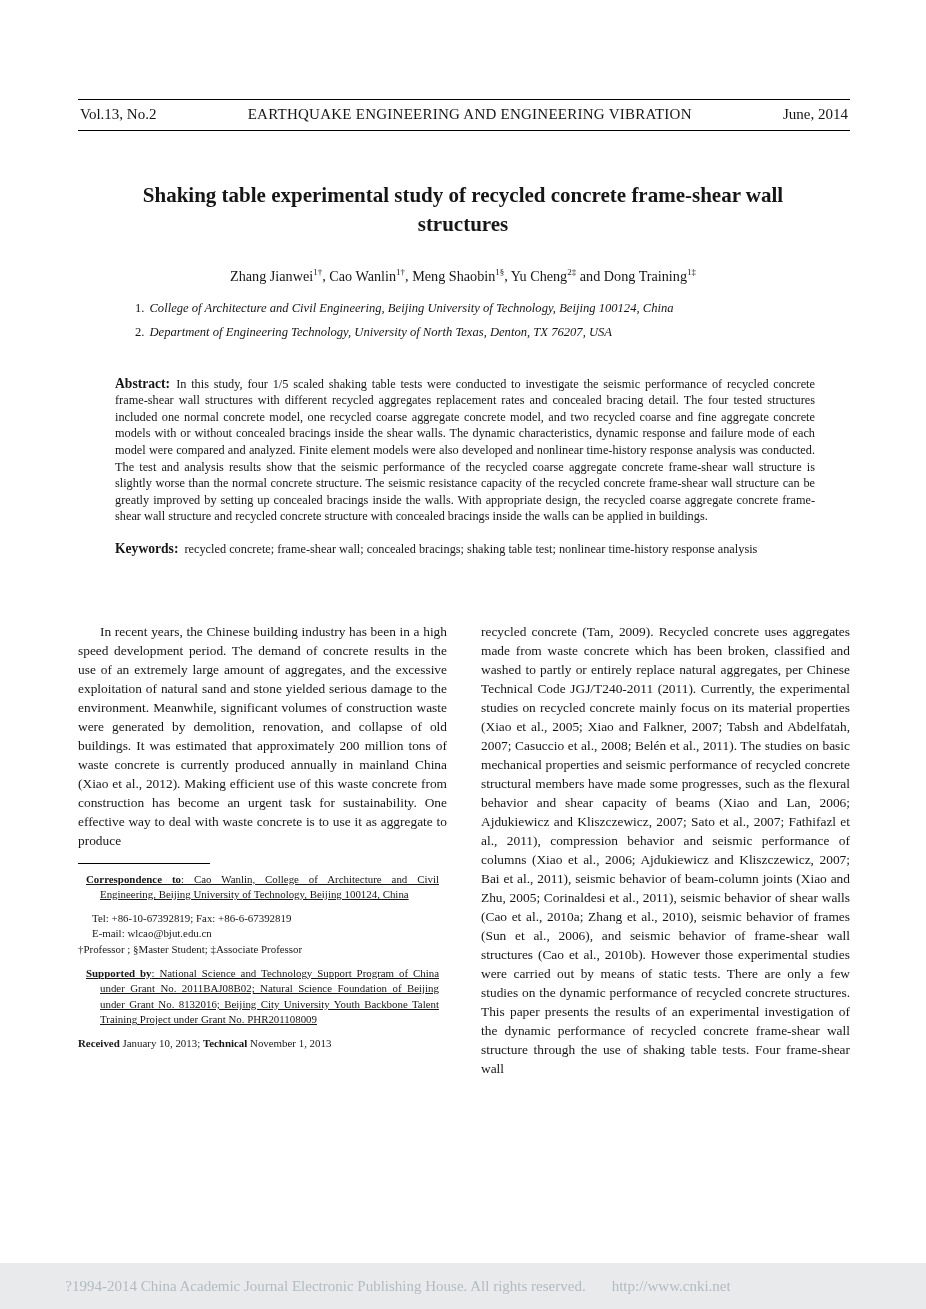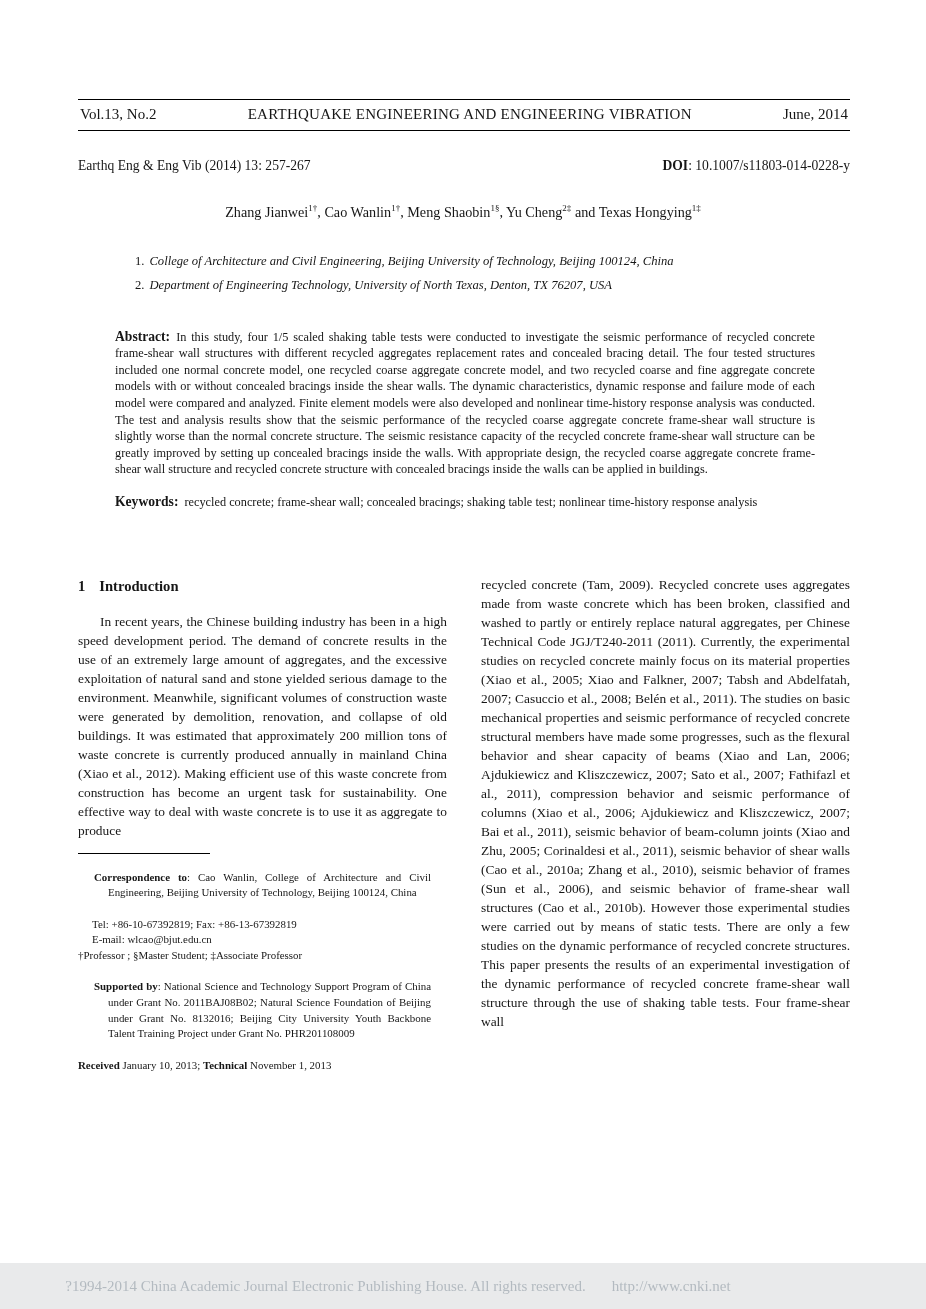--- a/index.html
+++ b/index.html
@@ -30,21 +30,21 @@
   .paper-title {
     margin: 50px 95px 0 95px;
     text-align: center; font-weight: bold;
     font-size: 21px; line-height: 1.36;
   }
   .authors-line {
     margin: 29px 60px 0 60px;
     text-align: center; font-size: 14.2px;
   }
   .authors-line sup { font-size: 9px; }
-  .affiliations { margin: 29px 76px 0 135px; font-size: 12.6px; }
+  .affiliations { margin: 12px 76px 0 135px; font-size: 12.6px; }
   .affiliation-item { line-height: 1.9; }
   .affiliation-item .aff-num { font-style: normal; margin-right: 5px; }
   .affiliation-item .aff-text { font-style: italic; }
   
   .abstract-block {
     margin: 31px 111px 16px 115px;
     font-size: 12.3px; line-height: 16.6px; text-align: justify;
   }
   .abstract-label, .keywords-label { font-weight: bold; font-size: 13.6px; margin-right: 6px; }
   .keywords-block {
@@ -57,21 +57,21 @@
     display: flex; gap: 34px;
   }
   .col { width: 369px; font-size: 13.4px; line-height: 19px; text-align: justify; }
   .section-heading { font-size: 14.6px; font-weight: bold; margin: 2px 0 16px 0; text-align: left; }
   .section-heading .sec-title { margin-left: 14px; }
   .para-indent { text-indent: 22px; margin: 0; }
   .para-plain  { margin: 0; }
   
   .footnote-rule { width: 132px; border-top: 1.2px solid #000; margin: 13px 0 5px 0; }
   .footnotes { font-size: 10.9px; line-height: 15.6px; text-align: justify; }
-  .fn-hang  { padding-left: 14px; text-indent: -14px; margin: 16px; }
+  .fn-hang  { padding-left: 14px; text-indent: -14px; margin: 8px; text-decoration: underline; }
   .fn-indent{ padding-left: 14px; margin: 0; }
   .fn-flush { margin: 0; }
   .fn-bold  { font-weight: bold; }
   
   .page-footer {
     position: absolute; left: 0; right: 0; bottom: 0; height: 46px;
     background: #e9eaeb;
     display: flex; align-items: center; justify-content: center;
     gap: 26px; padding-right: 130px;
     color: #b3bac0; font-size: 15px; white-space: nowrap;
@@ -81,28 +81,25 @@
 <body>
 
 <div class="page">
 
   <div class="journal-header">
     <span class="jh-left">Vol.13, No.2</span>
     <span class="jh-center">EARTHQUAKE ENGINEERING AND ENGINEERING VIBRATION</span>
     <span class="jh-right">June, 2014</span>
   </div>
 
-  <div class="citation-row">
-    <span>Earthq Eng &amp; Eng Vib (2014) 13: 257-267</span>
-    <span><span class="doi-label">DOI</span><span>: 10.1007/s11803-014-0228-y</span></span>
-  </div>
 
+  <h1 class="paper-title">Shaking table experimental study of recycled concrete frame-shear wall structures</h1>
 
   <div class="authors-line">
-    <span>Zhang Jianwei</span><sup>1†</sup><span>, </span><span>Cao Wanlin</span><sup>1†</sup><span>, </span><span>Meng Shaobin</span><sup>1§</sup><span>, </span><span>Yu Cheng</span><sup>2‡</sup><span> and </span><span>Texas Hongying</span><sup>1‡</sup>
+    <span>Zhang Jianwei</span><sup>1†</sup><span>, </span><span>Cao Wanlin</span><sup>1†</sup><span>, </span><span>Meng Shaobin</span><sup>1§</sup><span>, </span><span>Yu Cheng</span><sup>2‡</sup><span> and </span><span>Dong Training</span><sup>1‡</sup>
   </div>
 
   <div class="affiliations">
     <div class="affiliation-item">
       <span class="aff-num">1.</span><span class="aff-text">College of Architecture and Civil Engineering, Beijing University of Technology, Beijing 100124, China</span>
     </div>
     <div class="affiliation-item">
       <span class="aff-num">2.</span><span class="aff-text">Department of Engineering Technology, University of North Texas, Denton, TX 76207, USA</span>
     </div>
   </div>
@@ -111,29 +108,26 @@
     <span class="abstract-label">Abstract:</span><span>In this study, four 1/5 scaled shaking table tests were conducted to investigate the seismic performance of recycled concrete frame-shear wall structures with different recycled aggregates replacement rates and concealed bracing detail. The four tested structures included one normal concrete model, one recycled coarse aggregate concrete model, and two recycled coarse and fine aggregate concrete models with or without concealed bracings inside the shear walls. The dynamic characteristics, dynamic response and failure mode of each model were compared and analyzed. Finite element models were also developed and nonlinear time-history response analysis was conducted. The test and analysis results show that the seismic performance of the recycled coarse aggregate concrete frame-shear wall structure is slightly worse than the normal concrete structure. The seismic resistance capacity of the recycled concrete frame-shear wall structure can be greatly improved by setting up concealed bracings inside the walls. With appropriate design, the recycled coarse aggregate concrete frame-shear wall structure and recycled concrete structure with concealed bracings inside the walls can be applied in buildings.</span>
   </div>
 
   <div class="keywords-block">
     <span class="keywords-label">Keywords:</span><span>recycled concrete; frame-shear wall; concealed bracings; shaking table test; nonlinear time-history response analysis</span>
   </div>
 
   <div class="body-columns">
 
     <div class="col">
-      <div class="section-heading">
-        <span class="sec-num">1</span><span class="sec-title">Introduction</span>
-      </div>
       <p class="para-indent">In recent years, the Chinese building industry has been in a high speed development period. The demand of concrete results in the use of an extremely large amount of aggregates, and the excessive exploitation of natural sand and stone yielded serious damage to the environment. Meanwhile, significant volumes of construction waste were generated by demolition, renovation, and collapse of old buildings. It was estimated that approximately 200 million tons of waste concrete is currently produced annually in mainland China (Xiao et al., 2012). Making efficient use of this waste concrete from construction has become an urgent task for sustainability. One effective way to deal with waste concrete is to use it as aggregate to produce</p>
 
       <div class="footnote-rule"></div>
       <div class="footnotes">
         <p class="fn-hang"><span class="fn-bold">Correspondence to</span><span>: Cao Wanlin, College of Architecture and Civil Engineering, Beijing University of Technology, Beijing 100124, China</span></p>
-        <p class="fn-indent">Tel: +86-10-67392819; Fax: +86-13-67392819</p>
+        <p class="fn-indent">Tel: +86-10-67392819; Fax: +86-6-67392819</p>
         <p class="fn-indent">E-mail: wlcao@bjut.edu.cn</p>
         <p class="fn-flush">†Professor ; §Master Student; ‡Associate Professor</p>
         <p class="fn-hang"><span class="fn-bold">Supported by</span><span>: National Science and Technology Support Program of China under Grant No. 2011BAJ08B02; Natural Science Foundation of Beijing under Grant No. 8132016; Beijing City University Youth Backbone Talent Training Project under Grant No. PHR201108009</span></p>
         <p class="fn-flush"><span class="fn-bold">Received</span><span> January 10, 2013; </span><span class="fn-bold">Technical</span><span> November 1, 2013</span></p>
       </div>
     </div>
 
     <div class="col">
       <p class="para-plain">recycled concrete (Tam, 2009). Recycled concrete uses aggregates made from waste concrete which has been broken, classified and washed to partly or entirely replace natural aggregates, per Chinese Technical Code JGJ/T240-2011 (2011). Currently, the experimental studies on recycled concrete mainly focus on its material properties (Xiao et al., 2005; Xiao and Falkner, 2007; Tabsh and Abdelfatah, 2007; Casuccio et al., 2008; Belén et al., 2011). The studies on basic mechanical properties and seismic performance of recycled concrete structural members have made some progresses, such as the flexural behavior and shear capacity of beams (Xiao and Lan, 2006; Ajdukiewicz and Kliszczewicz, 2007; Sato et al., 2007; Fathifazl et al., 2011), compression behavior and seismic performance of columns (Xiao et al., 2006; Ajdukiewicz and Kliszczewicz, 2007; Bai et al., 2011), seismic behavior of beam-column joints (Xiao and Zhu, 2005; Corinaldesi et al., 2011), seismic behavior of shear walls (Cao et al., 2010a; Zhang et al., 2010), seismic behavior of frames (Sun et al., 2006), and seismic behavior of frame-shear wall structures (Cao et al., 2010b). However those experimental studies were carried out by means of static tests. There are only a few studies on the dynamic performance of recycled concrete structures. This paper presents the results of an experimental investigation of the dynamic performance of recycled concrete frame-shear wall structure through the use of shaking table tests. Four frame-shear wall</p>
     </div>

